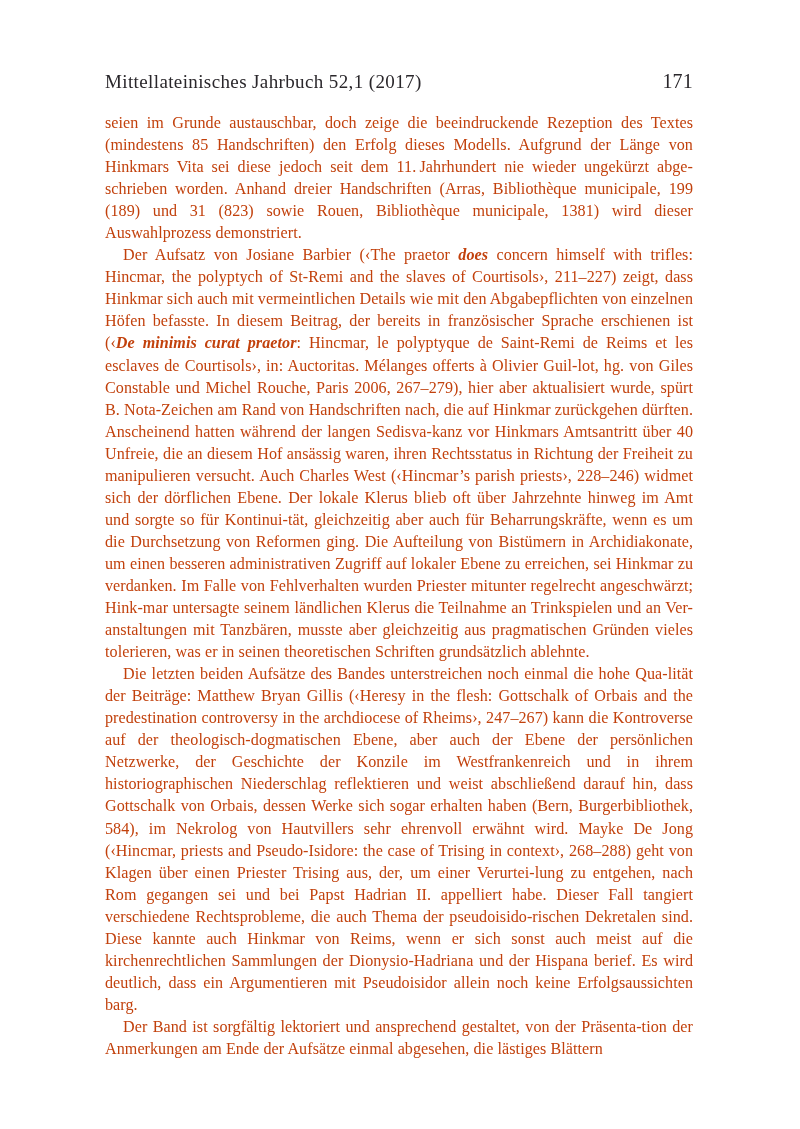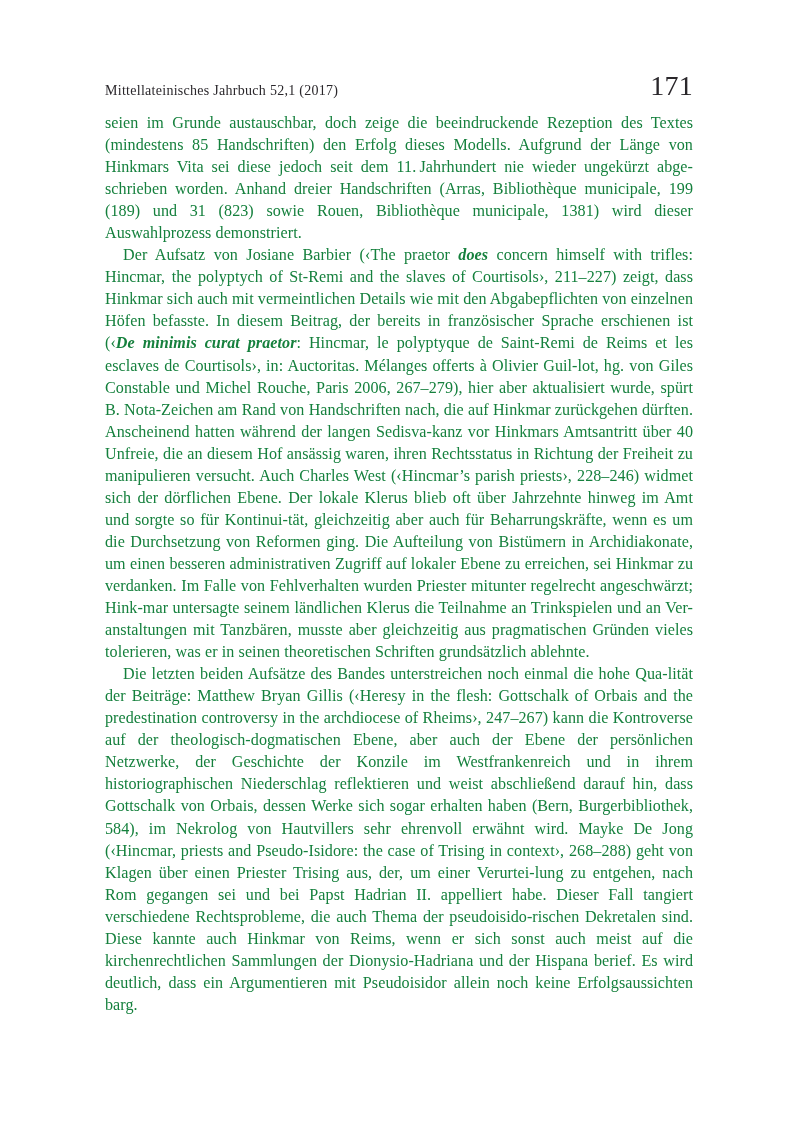--- a/index.html
+++ b/index.html
@@ -27,28 +27,28 @@
   .running-head {
     position: absolute;
     left: 105px;
     top: 69px;
     width: 588px;
     display: flex;
     align-items: baseline;
     justify-content: space-between;
   }
   .running-head-title {
-    font-size: 14px;
+    font-size: 19px;
     line-height: 1.2;
     letter-spacing: 0.02em;
     color: #2a272b;
     white-space: nowrap;
   }
   .folio {
-    font-size: 28px;
+    font-size: 20px;
     line-height: 1.2;
     color: #2a272b;
     letter-spacing: 0.01em;
     font-family: Liberation Serif, serif;
   }
 
   
   .textblock {
     position: absolute;
     left: 105px;
@@ -58,21 +58,21 @@
   .para {
     margin: 0;
     font-size: 16.1px;
     line-height: 22.05px;
     text-align: justify;
     text-justify: inter-word;
     hyphens: manual;
     -webkit-hyphens: manual;
     letter-spacing: 0.004em;
     word-spacing: 0.005em;
-    color: #15803d;
+    color: #c2410c;
   }
   .para + .para {
     text-indent: 18px;
   }
   .para i, .para em {
     font-style: italic;
     font-weight: bold;
   }
 </style>
 </head>
@@ -82,15 +82,16 @@
 
   <header class="running-head">
     <span class="running-head-title">Mittellateinisches Jahrbuch 52,1 (2017)</span>
     <span class="folio">171</span>
   </header>
 
   <main class="textblock">
     <p class="para">seien im Grunde austauschbar, doch zeige die beeindruckende Rezeption des Textes (mindestens 85 Handschriften) den Erfolg dieses Modells. Aufgrund der Länge von Hinkmars Vita sei diese jedoch seit dem 11. Jahrhundert nie wieder ungekürzt abge-schrieben worden. Anhand dreier Handschriften (Arras, Bibliothèque municipale, 199 (189) und 31 (823) sowie Rouen, Bibliothèque municipale, 1381) wird dieser Auswahlprozess demonstriert.</p>
     <p class="para">Der Aufsatz von Josiane Barbier (‹The praetor <i>does</i> concern himself with trifles: Hincmar, the polyptych of St-Remi and the slaves of Courtisols›, 211–227) zeigt, dass Hinkmar sich auch mit vermeintlichen Details wie mit den Abgabepflichten von einzelnen Höfen befasste. In diesem Beitrag, der bereits in französischer Sprache erschienen ist (‹<i>De minimis curat praetor</i>: Hincmar, le polyptyque de Saint-Remi de Reims et les esclaves de Courtisols›, in: Auctoritas. Mélanges offerts à Olivier Guil-lot, hg. von Giles Constable und Michel Rouche, Paris 2006, 267–279), hier aber aktualisiert wurde, spürt B. Nota-Zeichen am Rand von Handschriften nach, die auf Hinkmar zurückgehen dürften. Anscheinend hatten während der langen Sedisva-kanz vor Hinkmars Amtsantritt über 40 Unfreie, die an diesem Hof ansässig waren, ihren Rechtsstatus in Richtung der Freiheit zu manipulieren versucht. Auch Charles West (‹Hincmar’s parish priests›, 228–246) widmet sich der dörflichen Ebene. Der lokale Klerus blieb oft über Jahrzehnte hinweg im Amt und sorgte so für Kontinui-tät, gleichzeitig aber auch für Beharrungskräfte, wenn es um die Durchsetzung von Reformen ging. Die Aufteilung von Bistümern in Archidiakonate, um einen besseren administrativen Zugriff auf lokaler Ebene zu erreichen, sei Hinkmar zu verdanken. Im Falle von Fehlverhalten wurden Priester mitunter regelrecht angeschwärzt; Hink-mar untersagte seinem ländlichen Klerus die Teilnahme an Trinkspielen und an Ver-anstaltungen mit Tanzbären, musste aber gleichzeitig aus pragmatischen Gründen vieles tolerieren, was er in seinen theoretischen Schriften grundsätzlich ablehnte.</p>
     <p class="para">Die letzten beiden Aufsätze des Bandes unterstreichen noch einmal die hohe Qua-lität der Beiträge: Matthew Bryan Gillis (‹Heresy in the flesh: Gottschalk of Orbais and the predestination controversy in the archdiocese of Rheims›, 247–267) kann die Kontroverse auf der theologisch-dogmatischen Ebene, aber auch der Ebene der persönlichen Netzwerke, der Geschichte der Konzile im Westfrankenreich und in ihrem historiographischen Niederschlag reflektieren und weist abschließend darauf hin, dass Gottschalk von Orbais, dessen Werke sich sogar erhalten haben (Bern, Burgerbibliothek, 584), im Nekrolog von Hautvillers sehr ehrenvoll erwähnt wird. Mayke De Jong (‹Hincmar, priests and Pseudo-Isidore: the case of Trising in context›, 268–288) geht von Klagen über einen Priester Trising aus, der, um einer Verurtei-lung zu entgehen, nach Rom gegangen sei und bei Papst Hadrian II. appelliert habe. Dieser Fall tangiert verschiedene Rechtsprobleme, die auch Thema der pseudoisido-rischen Dekretalen sind. Diese kannte auch Hinkmar von Reims, wenn er sich sonst auch meist auf die kirchenrechtlichen Sammlungen der Dionysio-Hadriana und der Hispana berief. Es wird deutlich, dass ein Argumentieren mit Pseudoisidor allein noch keine Erfolgsaussichten barg.</p>
+    <p class="para">Der Band ist sorgfältig lektoriert und ansprechend gestaltet, von der Präsenta-tion der Anmerkungen am Ende der Aufsätze einmal abgesehen, die lästiges Blättern</p>
   </main>
 
 </div>
 
 </body></html>

